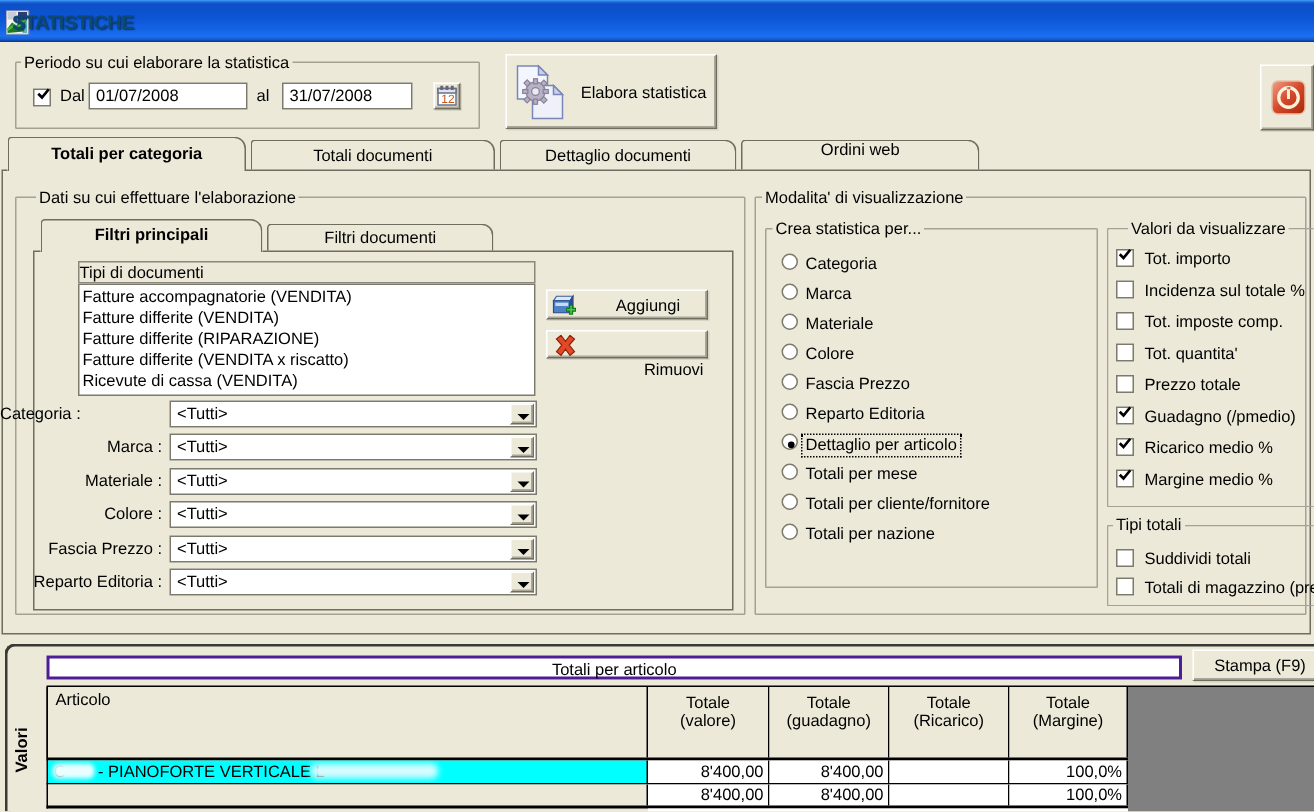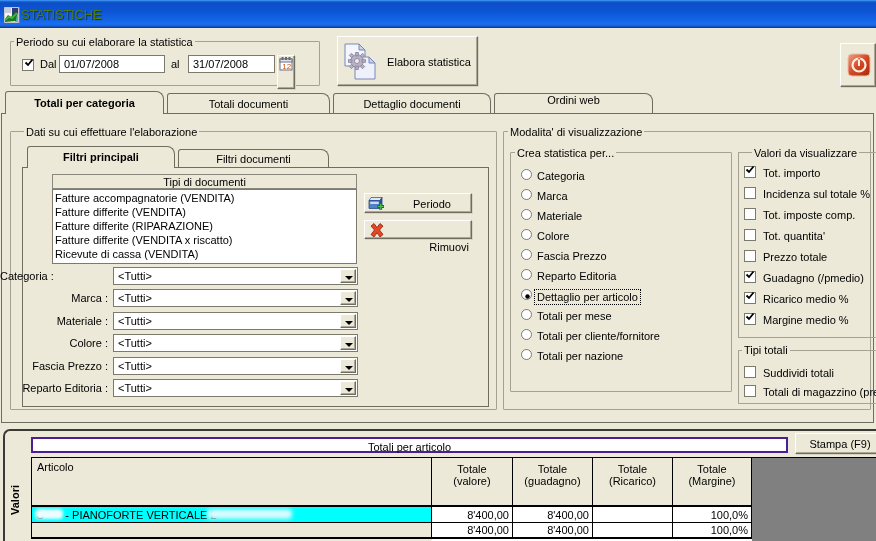--- a/index.html
+++ b/index.html
@@ -1,21 +1,21 @@
 <!DOCTYPE html>
 <html><head>
 <meta charset="utf-8">
 <style>
 *{margin:0;padding:0;box-sizing:border-box}
 html,body{width:876px;height:541px;overflow:hidden}
 body{font-family:"Liberation Sans",sans-serif;font-size:11px;color:#000;background:#ECE9D8}
 #win{position:relative;width:876px;height:541px;overflow:hidden}
 .abs{position:absolute}
 .titlebar{left:0;top:0;width:876px;height:28px;background:linear-gradient(180deg,#44A0F8 0%,#1D66D8 5%,#0C4EC6 10%,#0C55D6 42%,#1463E5 70%,#1B6FF2 86%,#1660D0 93%,#0A2F90 100%)}
-.title-txt{left:21px;top:7px;font-size:13px;font-weight:normal;color:#4d7c0f;text-shadow:1px 1px 1px #0a3080;letter-spacing:-.2px}
+.title-txt{left:8px;top:7px;font-size:13px;font-weight:bold;color:#0c4a6e;text-shadow:1px 1px 1px #0a3080;letter-spacing:-.2px}
 .gb{border:1px solid #a5a294;border-radius:1px}
 .btn{background:#ECE9D8;border:1px solid;border-color:#fff #6e6d60 #6e6d60 #fff;box-shadow:inset -1px -1px 0 #aca899, 1px 1px 0 #d8d4c4}
 .sunk{background:#fff;border:1px solid #7b7a6c}
 .cb{width:12px;height:12px;background:#fff;border:1px solid #7b7a6c}
 .rad{width:11px;height:11px;background:#fff;border:1px solid #7b7a6c;border-radius:50%}
 .lbl{white-space:nowrap;line-height:12px}
 .tab{background:#ECE9D8;border:1px solid #6e6d60;border-bottom:none;border-radius:3px 8px 0 0;text-align:center}
 .arrowbtn{position:absolute;right:1px;top:1px;bottom:1px;width:16px;background:#ECE9D8;border:1px solid;border-color:#fff #6e6d60 #6e6d60 #fff;box-shadow:inset -1px -1px 0 #aca899}
 .arrowbtn:after{content:"";position:absolute;left:4px;top:6px;border-left:4px solid transparent;border-right:4px solid transparent;border-top:4px solid #000}
 .ck{position:absolute;left:1px;top:0px;font-size:11px;font-weight:bold}
@@ -40,21 +40,21 @@
 <div class="abs cb" style="left:22px;top:59px"></div>
 <div class="abs ck" style="left:24px;top:58px;width:12px;height:12px">
  <svg width="10" height="10">
         <path d="M1.5 4.5 L4 7 L8.5 1.5" stroke="#000" stroke-width="1.8" fill="none"></path>
       </svg>
 </div>
 <div class="abs lbl" style="left:40px;top:58px">Dal</div>
 <div class="abs sunk" style="left:59px;top:55px;width:106px;height:18px;padding:2px 0 0 4px">01/07/2008</div>
 <div class="abs lbl" style="left:171px;top:58px">al</div>
 <div class="abs sunk" style="left:188px;top:55px;width:87px;height:18px;padding:2px 0 0 4px">31/07/2008</div>
-<div class="abs btn" style="left:277px;top:55px;width:18px;height:34px">
+<div class="abs btn" style="left:289px;top:55px;width:18px;height:18px">
  <svg width="14" height="14" style="position:absolute;left:1px;top:1px">
   <rect x="1" y="2" width="12" height="11" fill="#fff" stroke="#6a7086"></rect>
   <rect x="1" y="2" width="12" height="3" fill="#dde4f0" stroke="#6a7086"></rect>
   <rect x="2.5" y="0" width="2" height="3" fill="#667"></rect>
         <rect x="6" y="0" width="2" height="3" fill="#667"></rect>
         <rect x="9.5" y="0" width="2" height="3" fill="#667"></rect>
   <text x="3.2" y="11.5" font-size="8" fill="#c05820" font-family="Liberation Sans">12</text>
  </svg>
 </div>
 
@@ -106,21 +106,21 @@
 
 <div class="abs" style="z-index:4;left:0;top:0">
 <div class="abs gb" style="left:10px;top:131px;width:487px;height:279px"></div>
 <div class="abs lbl" style="left:24px;top:126px;background:#ECE9D8;padding:0 2px">Dati su cui effettuare l'elaborazione</div>
 
 <div class="abs tab" style="left:27px;top:146px;width:148px;height:22px;font-weight:bold;padding-top:4px;z-index:3;box-shadow:0 2px 0 #ECE9D8">Filtri principali</div>
 <div class="abs tab" style="left:178px;top:149px;width:151px;height:19px;padding-top:3px;z-index:1">Filtri documenti</div>
 <div class="abs" style="left:22px;top:167px;width:467px;height:240px;border:1px solid #6e6d60;background:#ECE9D8;z-index:2"></div>
 
 <div class="abs" style="z-index:5;left:0;top:0">
-<div class="abs" style="left:52px;top:174px;width:305px;height:15px;border:1px solid #8a887c;background:#ECE9D8;text-align:center;padding-top:1px">Tipi di documenti</div>
+<div class="abs" style="left:52px;top:174px;width:305px;height:15px;border:1px solid #8a887c;background:#ECE9D8;text-align:left;padding-top:1px">Tipi di documenti</div>
 <div class="abs sunk" style="left:52px;top:189px;width:305px;height:75px;padding:1px 0 0 2px;line-height:14px">
 Fatture accompagnatorie (VENDITA)<br>
 Fatture differite (VENDITA)<br>
 Fatture differite (RIPARAZIONE)<br>
 Fatture differite (VENDITA x riscatto)<br>
 Ricevute di cassa (VENDITA)
 </div>
 
 <div class="abs btn" style="left:364px;top:193px;width:108px;height:20px">
  <svg width="17" height="15" style="position:absolute;left:3px;top:2px" viewBox="0 0 17 15">
@@ -128,21 +128,21 @@
   <path d="M1 4.5 h11 v8 h-11 z" fill="#4f81c8" stroke="#2a4c8c" stroke-width="0.8"></path>
   <path d="M12 4.5 L14 1.5 L14 9.5 L12 12.5 Z" fill="#2a4c8c" stroke="#2a4c8c" stroke-width="0.8"></path>
   <rect x="2.2" y="5.8" width="8.6" height="2.2" fill="#c8daf0"></rect>
   <g stroke="#0c7a10" stroke-width="2.8">
               <path d="M12.7 7.2 v6.6 M9.4 10.5 h6.6"></path>
             </g>
   <g stroke="#55c353" stroke-width="1.1">
               <path d="M12.7 7.8 v5.4 M10 10.5 h5.4"></path>
             </g>
  </svg>
- <div style="position:absolute;left:30px;top:4px;width:74px;text-align:center">Periodo</div>
+ <div style="position:absolute;left:30px;top:4px;width:74px;text-align:center">Aggiungi</div>
 </div>
 <div class="abs btn" style="left:364px;top:220px;width:108px;height:19px">
  <svg width="16" height="15" style="position:absolute;left:4px;top:2px" viewBox="0 0 16 15">
   <path d="M2 3 L5 0.5 L8 4.5 L11 0.5 L14 3 L10.5 7 L14 11.5 L11 14 L8 9.8 L5 14 L2 11.5 L5.5 7 Z" fill="#e04828"></path>
   <path d="M2 3 L5 0.5 L8 4.5 L11 0.5 L14 3 L10.5 7 L14 11.5 L11 14 L8 9.8 L5 14 L2 11.5 L5.5 7 Z" fill="none" stroke="#902008" stroke-width="0.8"></path>
  </svg>
  <div style="position:absolute;left:30px;top:20px;width:74px;text-align:right">Rimuovi</div>
 </div>
 
 <div class="abs lbl" style="left:0;top:270px;width:108px;text-align:left">Categoria :</div>

